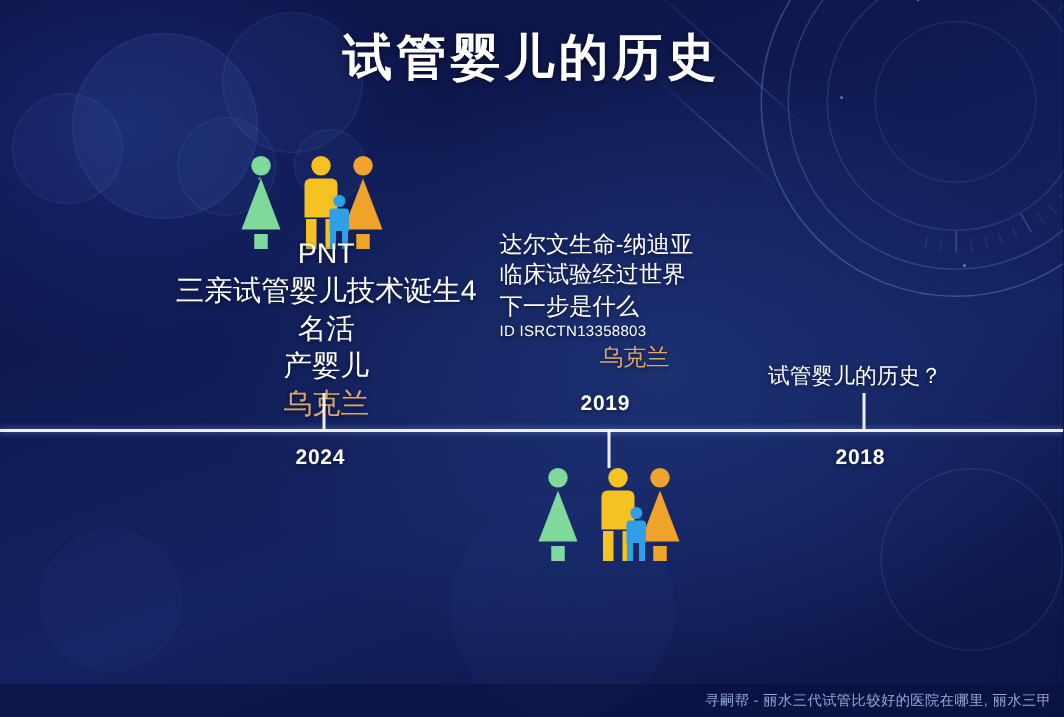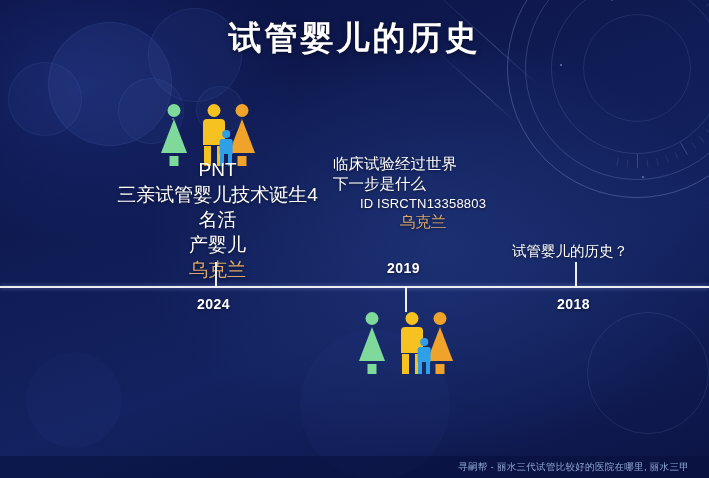--- a/index.html
+++ b/index.html
@@ -180,21 +180,21 @@
     text-align: center;
     line-height: 1.32;
     text-shadow: 0 1px 3px rgba(0,0,0,.55);
   }
   .t-white { color: #ffffff; }
   .t-gold  { color: #d9a86a; }
 
   .block-left  { left: 110px; top: 157px; width: 215px; font-size: 19px; }
   .block-mid   { left: 333px; top: 154px; width: 180px; font-size: 15.5px; text-align: left; }
   .block-mid .ctr { text-align: center; }
-  .mid-id { font-size: 13px; letter-spacing: .2px; text-align: center; }
+  .mid-id { font-size: 10px; letter-spacing: .2px; }
   .block-next  { left: 512px; top: 242px; font-size: 14.5px; }
 
   .block-bottom {
     position: absolute;
     left: 296px;
     top: 374px;
     width: 330px;
     font-size: 15px;
     line-height: 1.42;
     color: #ffffff;
@@ -204,21 +204,21 @@
 
   
   .watermark-bar {
     position: absolute;
     left: 0; right: 0; bottom: 0;
     height: 22px;
     background: rgba(8, 16, 60, 0.55);
   }
   .watermark {
     position: absolute;
-    right: 20px;
+    right: 8px;
     bottom: 4px;
     font-size: 9.5px;
     color: #93a9d8;
     letter-spacing: .3px;
     white-space: nowrap;
   }
 </style>
 </head>
 <body>
 
@@ -292,20 +292,21 @@
     </div>
 
   <div class="txt-block block-left">
     <div class="t-white">PNT</div>
     <div class="t-white">三亲试管婴儿技术诞生4名活</div>
     <div class="t-white">产婴儿</div>
     <div class="t-gold">乌克兰</div>
   </div>
 
   <div class="txt-block block-mid">
+    <div class="t-white">达尔文生命-纳迪亚</div>
     <div class="t-white">临床试验经过世界</div>
     <div class="t-white">下一步是什么</div>
     <div class="t-white mid-id">ID ISRCTN13358803</div>
     <div class="t-gold ctr">乌克兰</div>
   </div>
 
   <div class="txt-block block-next t-white">试管婴儿的历史？</div>
 
   <div class="timeline-line"></div>
   <div id="timeline-marks">

